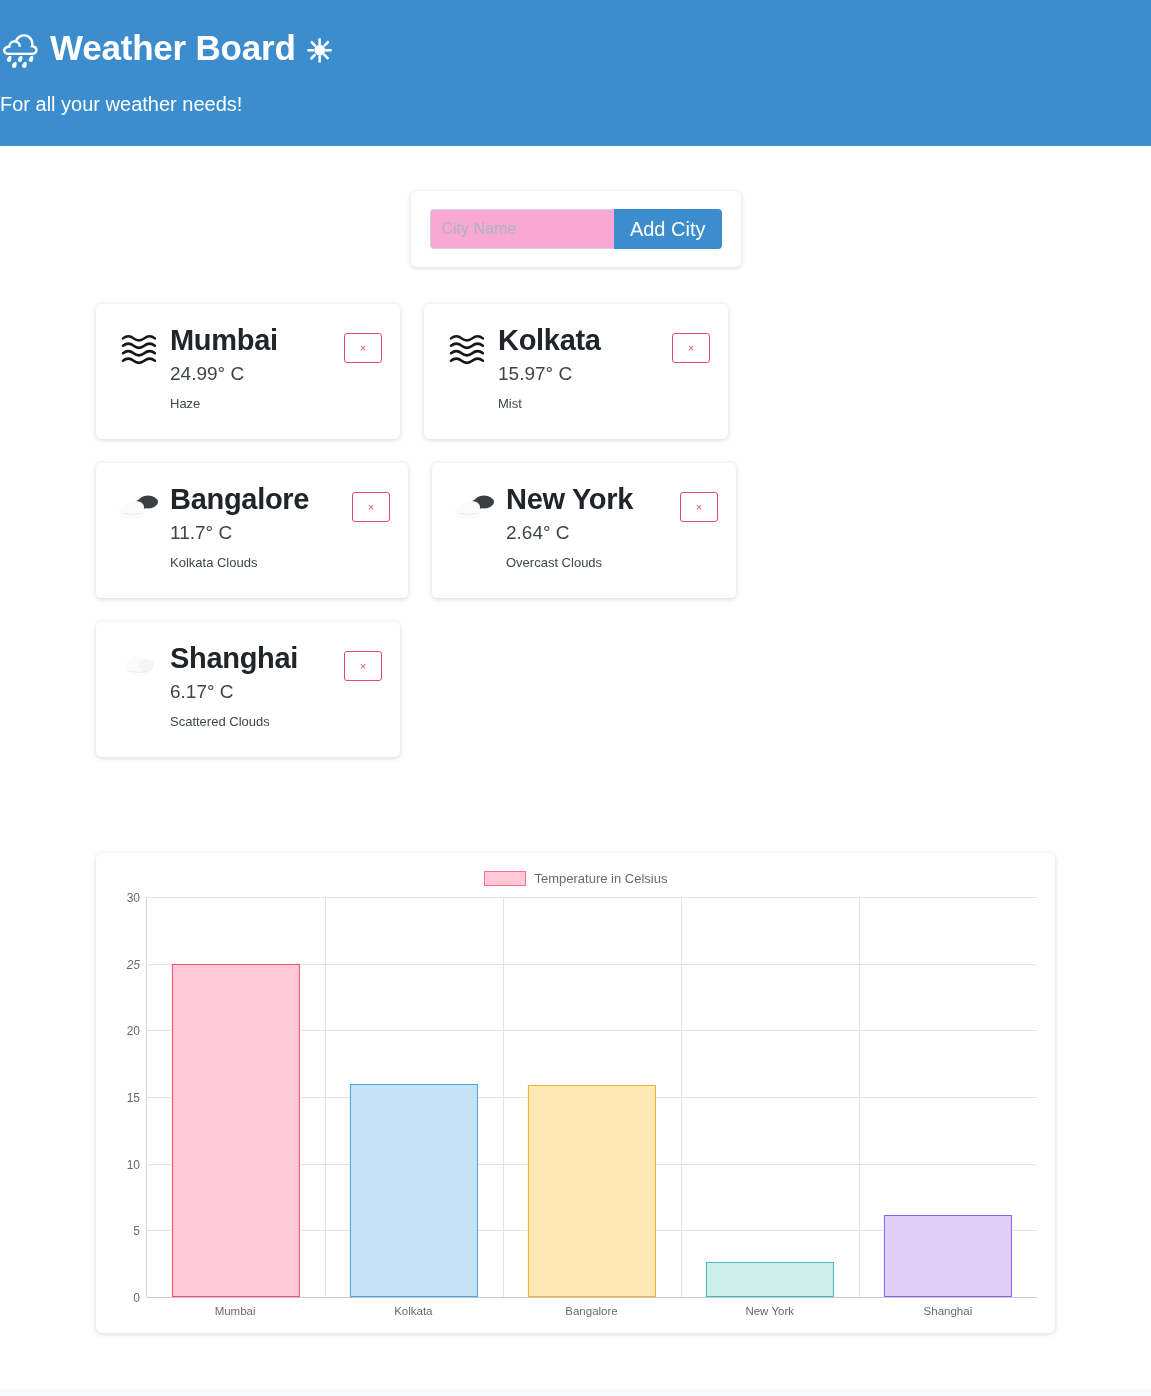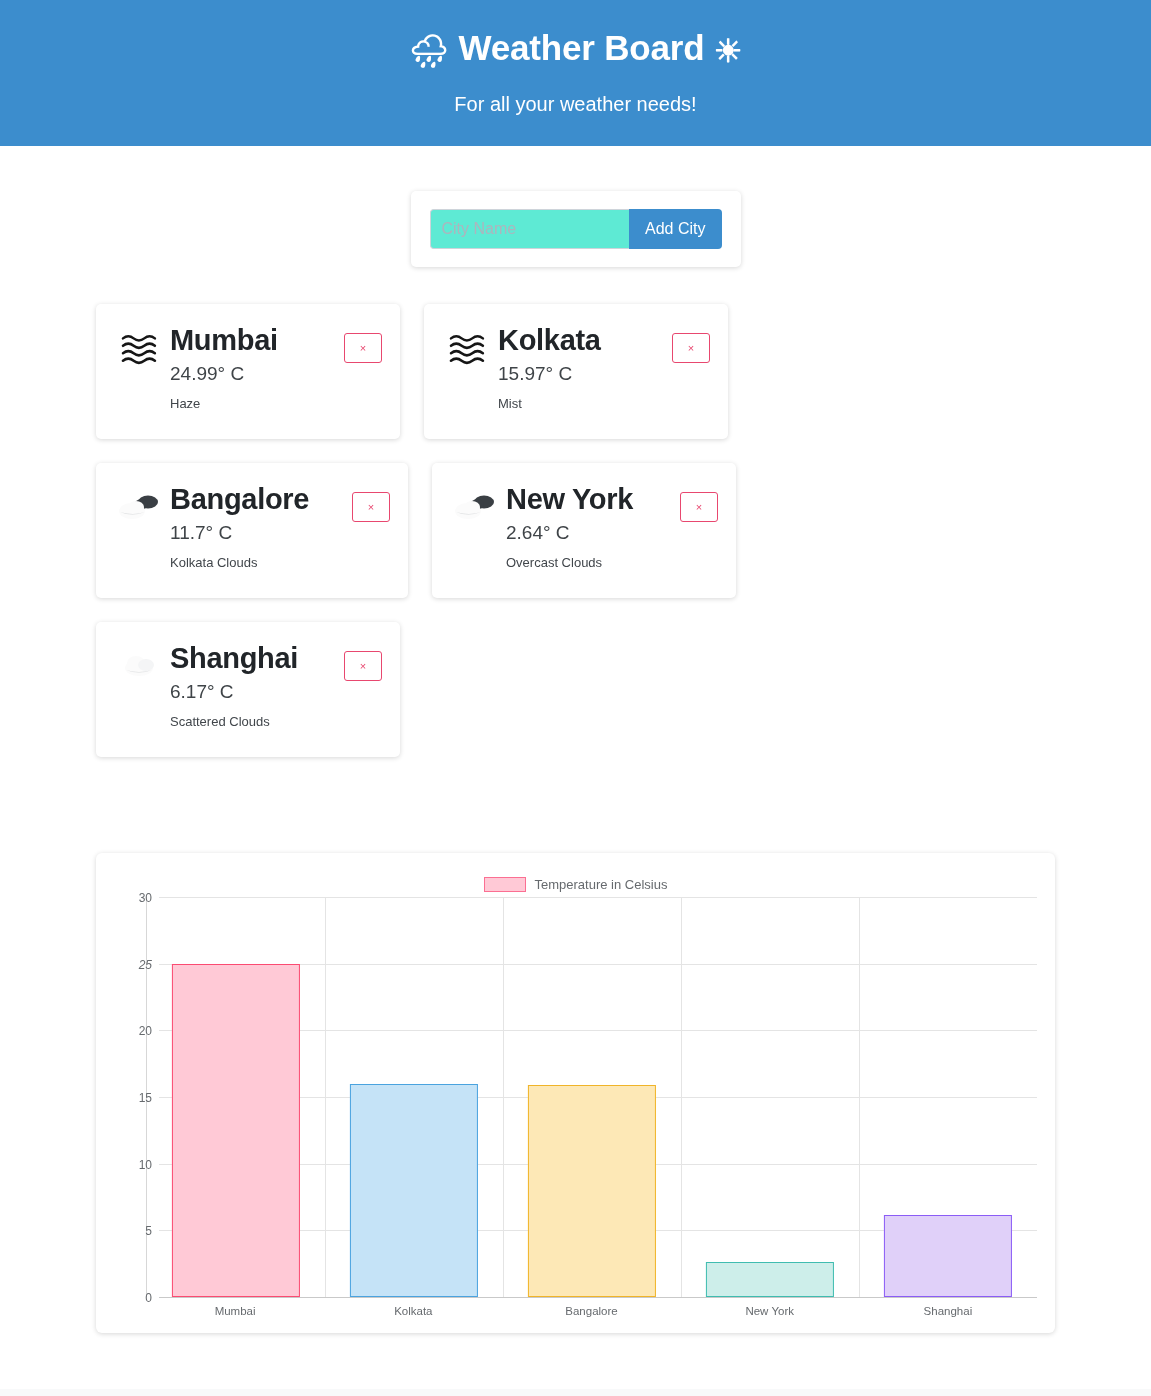--- a/index.html
+++ b/index.html
@@ -8,21 +8,20 @@
     width: 1151px;
     background: #ffffff;
     font-family: "Liberation Sans", sans-serif;
     color: #212529;
   }
 
   
   .header {
     background: #3c8dcd;
     padding: 26px 0 30px 0;
-    text-align: center;
     color: #ffffff;
   }
   .header h1 {
     margin: 0 0 0 0;
     font-size: 35px;
     line-height: 1.25;
     font-weight: bold;
     letter-spacing: -0.2px;
   }
   .header h1 .emo { font-size: 32px; vertical-align: -2px; }
@@ -50,30 +49,30 @@
     flex: 1 1 auto;
     height: 40px;
     border: 1px solid #ced4da;
     border-right: none;
     border-radius: 4px 0 0 4px;
     padding: 11px 11px;
     font-size: 16px;
     font-family: "Liberation Sans", sans-serif;
     color: #495057;
     outline: none;
-    background: #5eead4;
+    background: #f9a8d4;
     min-width: 0;
   }
   .search-input::placeholder { color: #adb5bd; }
   .add-btn {
     height: 40px;
     border: none;
     background: #3c8dcd;
     color: #ffffff;
-    font-size: 16px;
+    font-size: 20px;
     font-family: "Liberation Sans", sans-serif;
     padding: 0 16px;
     border-radius: 0 4px 4px 0;
     cursor: pointer;
     white-space: nowrap;
   }
 
   
   .cards {
     width: 959px;
@@ -145,41 +144,41 @@
     width: 959px;
     margin: 96px auto 0 auto;
     background: #ffffff;
     border-radius: 6px;
     box-shadow: 0 1px 5px rgba(0,0,0,0.16);
     padding: 18px 18px 16px 18px;
   }
   .chart-legend {
     display: flex;
     justify-content: center;
-    align-items: center;
+    align-items: flex-start;
     gap: 9px;
     height: 26px;
   }
   .legend-swatch {
     width: 42px; height: 15px;
     background: #ffc9d6;
     border: 1px solid #fb6f92;
   }
   .legend-label { font-size: 13px; color: #666a6e; }
 
   .plot {
     position: relative;
     height: 400px;
     margin-left: 32px;
     margin-right: 0px;
     border-left: 1px solid #d7d7d7;
   }
   .gridline {
     position: absolute;
-    left: 12px; right: 0;
+    left: 0; right: 0;
     height: 0;
     border-top: 1px solid #e4e4e4;
   }
   .gridline.base { border-top: 1px solid #c9c9c9; }
   .ytick {
     position: absolute;
     right: 100%;
     margin-right: 7px;
     transform: translateY(-50%);
     font-size: 12px;

